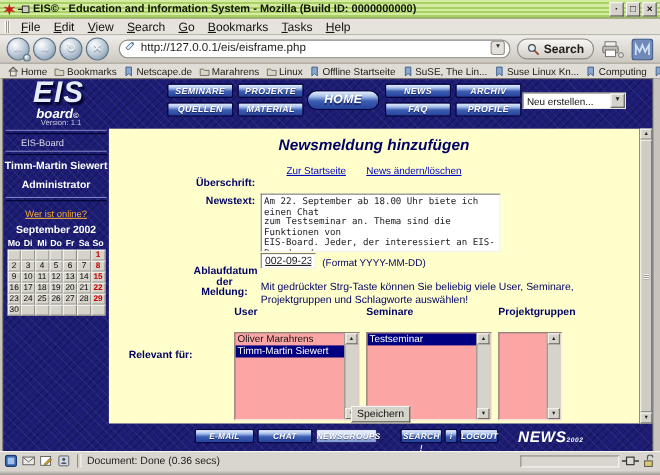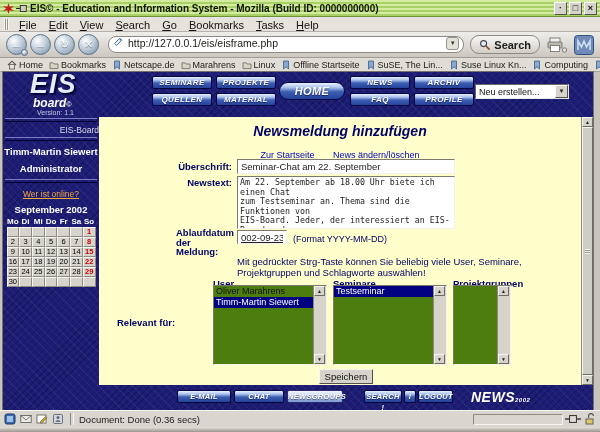--- a/index.html
+++ b/index.html
@@ -61,21 +61,21 @@
     text-align:center;line-height:11px;text-shadow:0 1px 1px rgba(0,0,40,.6)}
   .nav-btn.home{height:18px;border-radius:9px;font-size:11px;line-height:16px}
   .neu-select{position:absolute;left:472px;top:12px;width:94px;height:15px;box-sizing:border-box;
     background:#fff;border:1px solid;border-color:#6a6a6a #e9e9e9 #e9e9e9 #6a6a6a;display:flex;align-items:center}
   .neu-text{flex:1;font-size:9px;color:#111;padding-left:3px;white-space:nowrap;overflow:hidden}
   .neu-arrow{width:13px;height:13px;box-sizing:border-box;background:#d6d3cc;border:1px solid;
     border-color:#fbfaf7 #55524b #55524b #fbfaf7;font-size:6px;line-height:11px;text-align:center;color:#222}
   
   .page-sidebar{position:absolute;left:0;top:45px;width:96px;height:268px;box-sizing:border-box;padding-top:1px}
   .sb-line{height:2px;border-top:1px solid #7d7dc4;border-bottom:1px solid #000030;margin:0 2px}
-  .sb-board{font-size:8.5px;color:#dcdcec;text-align:right;padding:3px 0 2px}
+  .sb-board{font-size:8.5px;color:#dcdcec;text-align:left;padding:3px 16px 2px}
   .sb-name{font-size:9.5px;font-weight:bold;color:#fff;text-align:center;margin:5px 0 0}
   .sb-role{font-size:9.5px;font-weight:bold;color:#fff;text-align:center;margin:6px 0 5px}
   .sb-link{display:block;font-size:8.5px;color:#f1a93c;text-decoration:underline;text-align:center;margin:6px 0 5px}
   .sb-month{font-size:9.5px;font-weight:bold;color:#fff;text-align:center;margin:4px 0 2px}
   .cal{width:89px;margin:0 auto}
   .cal-heads,.cal-grid{display:grid;grid-template-columns:repeat(7,1fr)}
   .cal-dh{font-size:8px;font-weight:bold;color:#fff;text-align:center;line-height:10px}
   .cal-cell{box-sizing:border-box;height:10px;background:#d6d3ca;border:1px solid;
     border-color:#f6f5f1 #8d8a82 #8d8a82 #f6f5f1;font-size:7.5px;line-height:8px;text-align:center;color:#000}
   .cal-cell.red{color:#c00;font-weight:bold}
@@ -88,21 +88,21 @@
   .lbl{position:absolute;font-size:9.5px;font-weight:bold;color:#000066;text-align:right}
   .txt-input{position:absolute;box-sizing:border-box;background:#fff;border:1px solid;
     border-color:#7b7870 #f2f1ea #f2f1ea #7b7870;font-size:9.5px;color:#222;padding:1px 3px;
     font-family:"Liberation Sans","DejaVu Sans",sans-serif}
   .m-textarea{position:absolute;left:138px;top:59px;width:218px;height:53px;box-sizing:border-box;
     background:#fff;border:1px solid;border-color:#7b7870 #f2f1ea #f2f1ea #7b7870;resize:none;overflow:hidden;
     font-family:"DejaVu Sans Mono",monospace;font-size:8.3px;line-height:9.6px;color:#222;padding:1px 2px}
   .fmt-hint{position:absolute;left:194px;top:117px;font-size:9px;color:#000066}
   .strg-hint{position:absolute;left:138px;top:139px;width:344px;font-size:9.5px;line-height:11px;color:#000066}
   .col-hdr{position:absolute;top:161px;font-size:9.5px;font-weight:bold;color:#000066}
-  .listbox{position:absolute;top:168px;height:80px;box-sizing:border-box;background:#4d7c0f;
+  .listbox{position:absolute;top:185px;height:80px;box-sizing:border-box;background:#fca5a5;
     border:1px solid;border-color:#7b7870 #f2f1ea #f2f1ea #7b7870}
   .lb-items{position:absolute;left:0;top:0;right:12px;bottom:0;overflow:hidden}
   .lb-item{font-size:9px;line-height:11px;height:11px;padding-left:2px;color:#111;white-space:nowrap;overflow:hidden}
   .lb-item.selected{background:#000080;color:#fff}
   .lb-scroll{position:absolute;right:0;top:0;bottom:0;width:12px;background:#d6d3ca;border-left:1px solid #8d8a82}
   .sc-btn{position:absolute;left:0;width:11px;height:10px;box-sizing:border-box;background:#d6d3ca;
     border:1px solid;border-color:#f6f5f1 #6e6b64 #6e6b64 #f6f5f1;font-size:5px;line-height:8px;
     text-align:center;color:#222}
   .sc-up{top:0}.sc-down{bottom:0}
   .save-btn{position:absolute;left:220px;top:252px;width:54px;height:15px;box-sizing:border-box;
@@ -414,30 +414,29 @@
     </div>
 
     <div class="page-main">
       <div class="m-title">Newsmeldung hinzufügen</div>
       <div class="m-links">
         <a>Zur Startseite</a>
         <a>News ändern/löschen</a>
       </div>
 
       <div class="lbl" style="left:20px;top:44px;width:113px">Überschrift:</div>
-      <input class="txt-input" style="left: 138px; top: 42px; width: 218px; height: 15px;" value="Seminar-Chat am 22. September">
 
       <div class="lbl" style="left:20px;top:60px;width:113px">Newstext:</div>
       <textarea class="m-textarea" spellcheck="false" style="">Am 22. September ab 18.00 Uhr biete ich einen Chat
 zum Testseminar an. Thema sind die Funktionen von
 EIS-Board. Jeder, der interessiert an EIS-Board und
 den Funktionen ist, kann teilnehmen, indem er zu
 besagtem Termin in den Chatraum "EIS" kommt.</textarea>
 
-      <div class="lbl" style="left:77px;top:111px;width:56px;text-align:left;line-height:9.5px">Ablaufdatum der Meldung:</div>
+      <div class="lbl" style="left:77px;top:125px;width:56px;text-align:center;line-height:9.5px">Ablaufdatum der Meldung:</div>
       <input class="txt-input" style="left: 138px; top: 113px; width: 50px; height: 14px; text-decoration: underline;" value="002-09-23">
       <div class="fmt-hint">(Format YYYY-MM-DD)</div>
 
       <div class="strg-hint">Mit gedrückter Strg-Taste können Sie beliebig viele User, Seminare, Projektgruppen und Schlagworte auswählen!</div>
 
       <div class="lbl" style="left:18px;top:200px;width:92px;text-align:left">Relevant für:</div>
 
       <div class="col-hdr" style="left:114px">User</div>
       <div class="col-hdr" style="left:234px">Seminare</div>
       <div class="col-hdr" style="left:354px">Projektgruppen</div>

